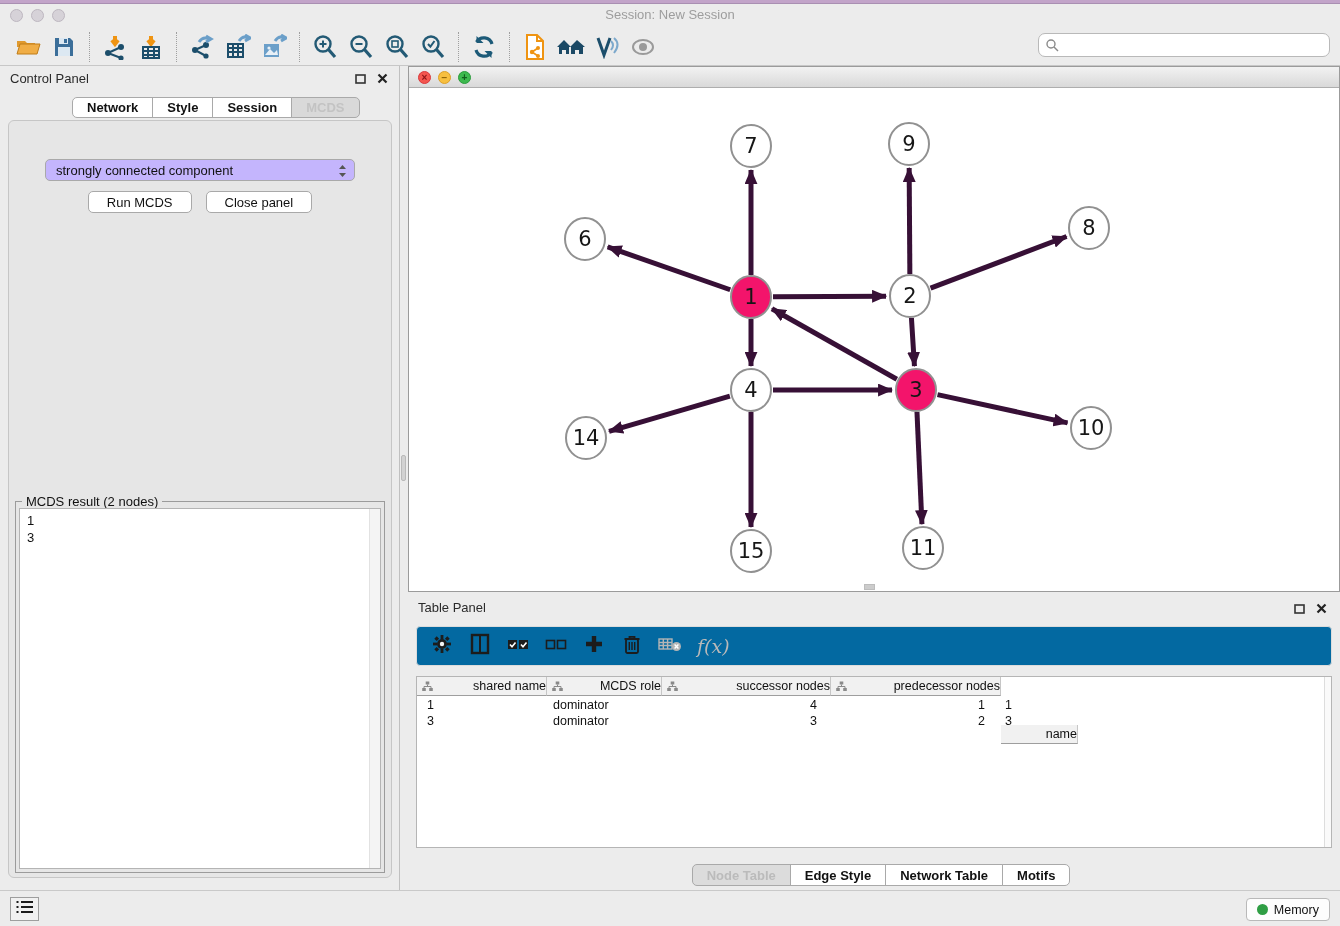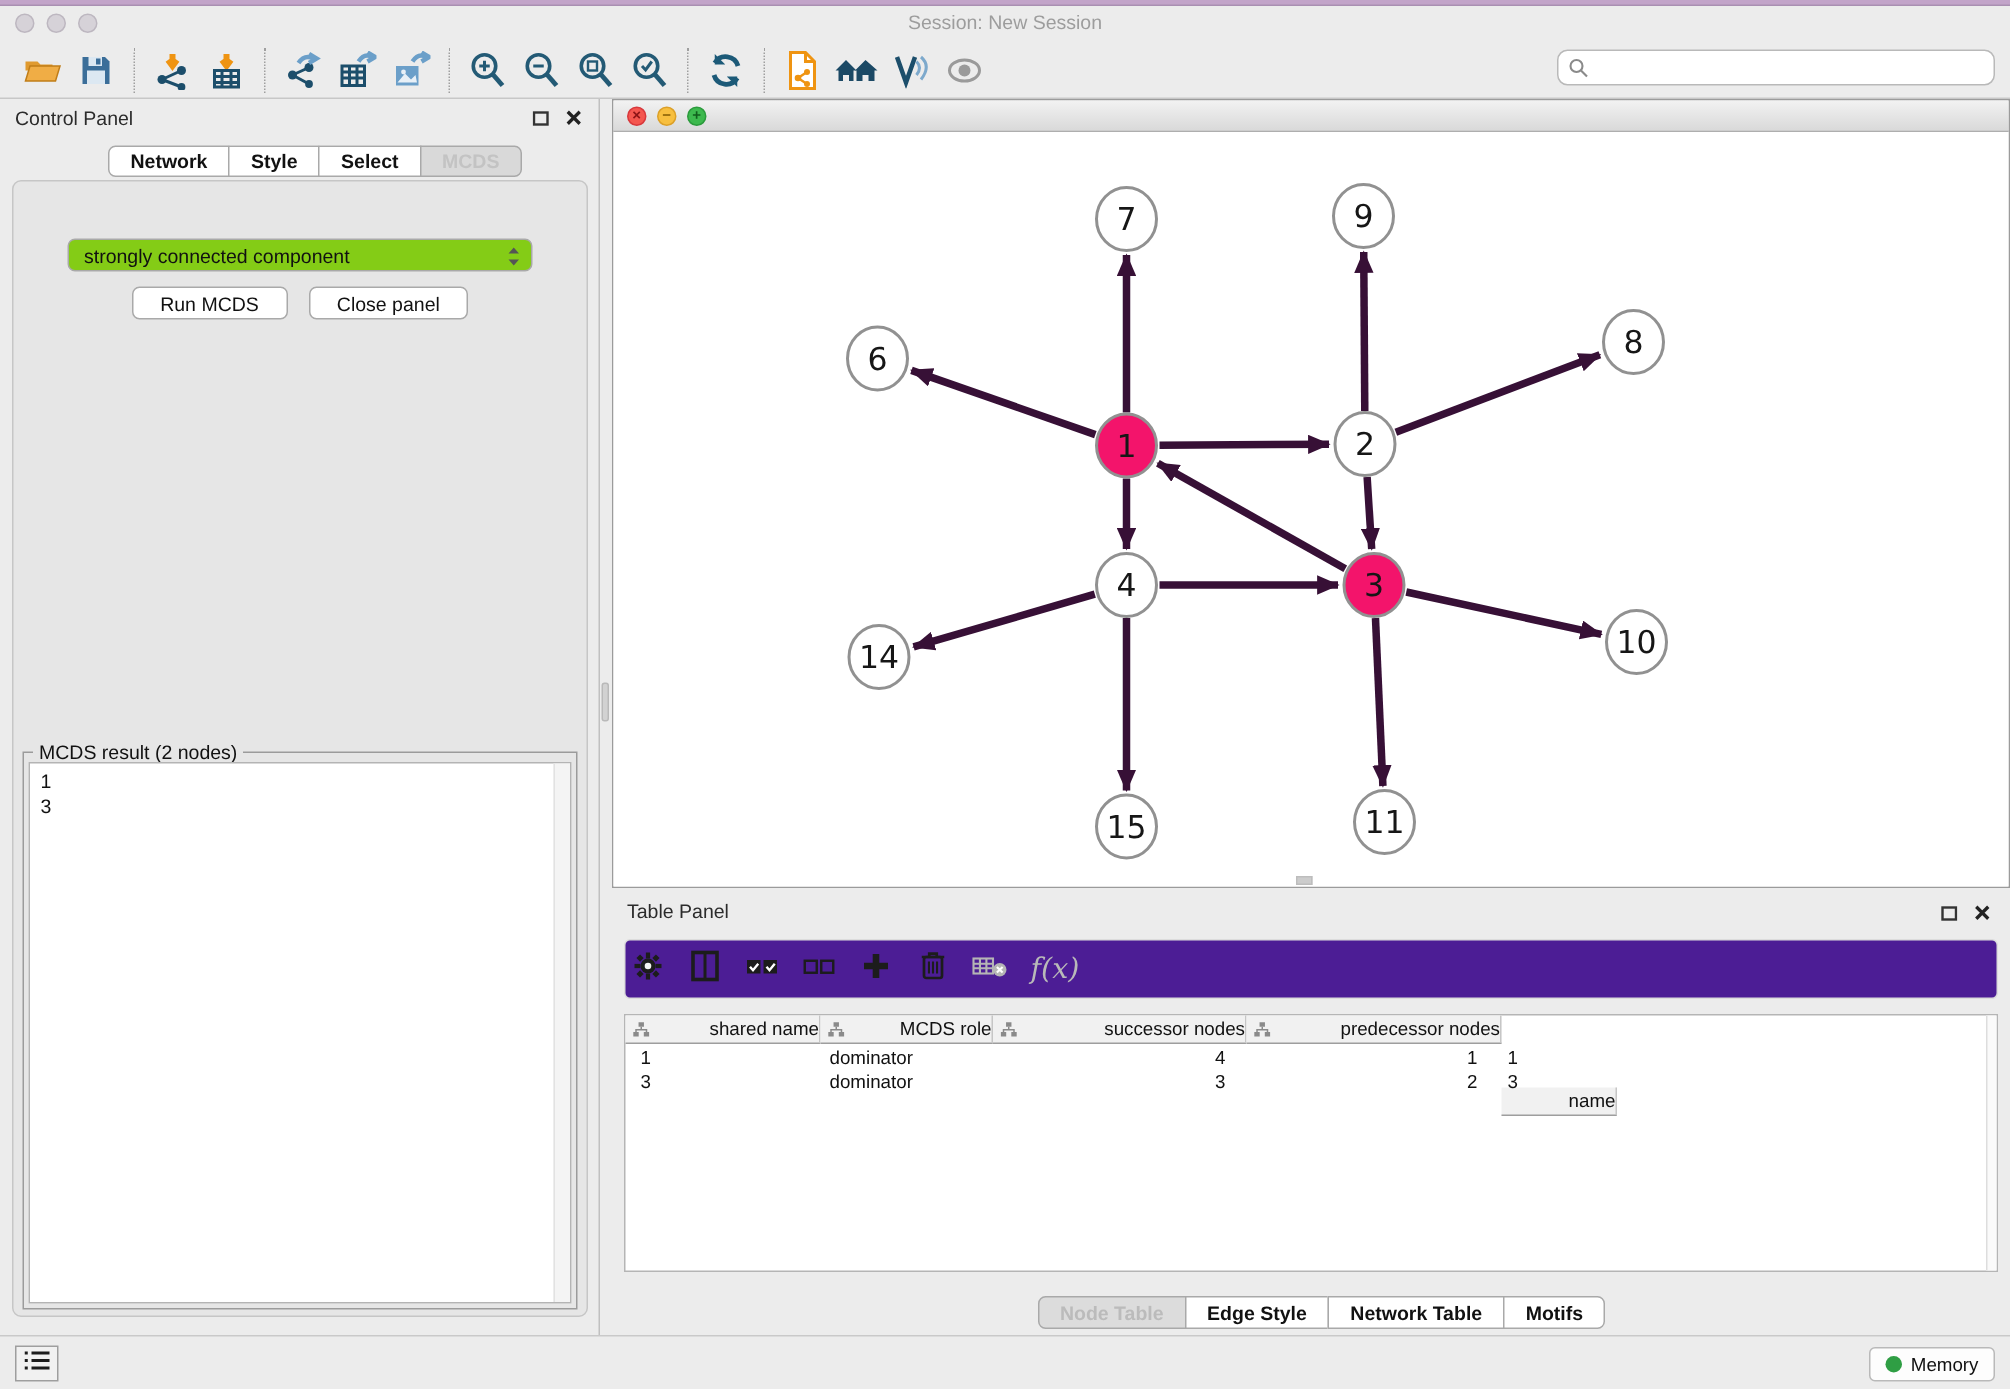--- a/index.html
+++ b/index.html
@@ -37,21 +37,21 @@
   .ctab-row { position:absolute; left:72px; top:31px; display:flex; }
   .ctab { height:21px; padding:0 14px; background:#fff; border:1px solid #a9a9a9; margin-left:-1px;
           font-size:13px; font-weight:600; color:#111; display:flex; align-items:center; }
   .ctab:first-child { border-radius:5px 0 0 5px; margin-left:0; }
   .ctab:last-child { border-radius:0 5px 5px 0; }
   .ctab.active { background:#d9d9d9; color:#c3c3c3; }
 
   .cp-box { position:absolute; left:8px; top:54px; width:384px; height:758px; background:#e6e6e6;
             border:1px solid #c6c6c6; border-radius:6px; }
   .opt-label { position:absolute; left:0; top:16px; width:100%; text-align:center; font-size:13px; color:#111; }
-  .criterion { position:absolute; left:36px; top:38px; width:310px; height:22px; background:#84cc16;
+  .criterion { position:absolute; left:36px; top:38px; width:310px; height:22px; background:#c4b5fd;
                border:1px solid #a9a9a9; border-radius:5px; font-size:13px; color:#111;
                display:flex; align-items:center; padding-left:10px; }
   .stepper { position:absolute; right:7px; top:3px; }
   .btn-row { position:absolute; left:0; top:70px; width:100%; display:flex; justify-content:center; gap:14px; }
   .cbtn { height:22px; padding:0 18px; background:#fff; border:1px solid #a9a9a9; border-radius:5px;
           font-size:13px; color:#111; display:flex; align-items:center; }
 
   .result-box { position:absolute; left:6px; top:380px; width:370px; height:372px; border:1px solid #9b9b9b; }
   .result-title { position:absolute; left:6px; top:-8px; background:#e6e6e6; padding:0 4px; font-size:13px; color:#111; }
   .result-inner { position:absolute; left:3px; top:6px; right:3px; bottom:3px; background:#fff; border:1px solid #b4b4b4; }
@@ -71,22 +71,22 @@
   .net-title { position:absolute; left:0; top:3px; width:100%; text-align:center; font-size:13px; color:#1c1c1c; }
   .net-canvas { position:absolute; left:0; top:21px; width:930px; height:503px; background:#fff; }
   .canvas-grip { position:absolute; left:455px; bottom:1px; width:11px; height:6px; background:#cccccc; border:1px solid #bdbdbd; }
 
   
   .table-panel { position:absolute; left:408px; top:592px; width:932px; height:298px; background:#ececec; }
   .tp-head { position:absolute; left:0; top:2px; width:100%; height:24px; }
   .tp-title { position:absolute; left:10px; top:6px; font-size:13px; color:#2b2b2b; }
   .tp-btns { position:absolute; right:12px; top:8px; display:flex; gap:9px; }
 
-  .tp-toolbar { position:absolute; left:8px; top:34px; width:916px; height:40px; background:#4c1d95;
-                border:1px solid #dcdcdc; border-radius:4px; display:flex; align-items:center; gap:8px; }
+  .tp-toolbar { position:absolute; left:8px; top:34px; width:916px; height:40px; background:#0369a1;
+                border:1px solid #dcdcdc; border-radius:4px; display:flex; align-items:center; padding-left:10px; gap:8px; }
   .tp-tbtn { width:30px; height:30px; display:flex; align-items:center; justify-content:center; }
   .fx { font-family:"DejaVu Serif","Liberation Serif",serif; font-style:italic; font-size:19px; color:#b9b9b9; }
 
   .data-table { position:absolute; left:8px; top:84px; width:916px; height:172px; background:#fff; border:1px solid #b5b5b5; }
   .thead { position:absolute; left:0; top:0; height:19px; display:flex; }
   .th { position:relative; height:19px; background:#f1f1f1; border-right:1px solid #c6c6c6; border-bottom:1px solid #9e9e9e;
         display:flex; align-items:center; justify-content:flex-end; font-size:12.5px; color:#111; }
   .th .sort-ic { position:absolute; left:5px; top:4px; }
   .trow { position:absolute; left:0; height:16px; display:flex; }
   .td { height:16px; font-size:12.5px; color:#111; display:flex; align-items:center; }
@@ -310,21 +310,21 @@
           <svg width="11" height="11" viewBox="0 0 11 11">
               <path d="M1.5 1.5 L9.5 9.5 M9.5 1.5 L1.5 9.5" stroke="#222" stroke-width="2.2"></path>
             </svg>
         </span>
       </span>
     </div>
 
     <div class="ctab-row" id="control-tabs">
         <div class="ctab">Network</div>
         <div class="ctab">Style</div>
-        <div class="ctab">Select</div>
+        <div class="ctab">Session</div>
         <div class="ctab active">MCDS</div>
       </div>
 
     <div class="cp-box">
       <div class="criterion">
         <span>strongly connected component</span>
         <span class="stepper">
           <svg width="9" height="16" viewBox="0 0 9 16">
               <path d="M1 6 L4.5 2 L8 6z" fill="#555"></path>
               <path d="M1 10 L4.5 14 L8 10z" fill="#555"></path>

